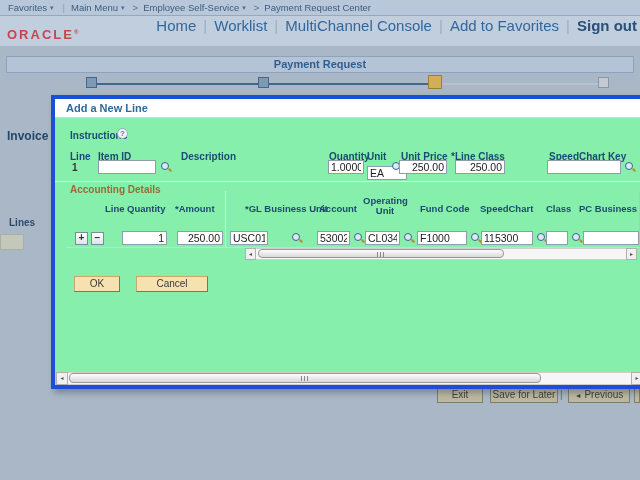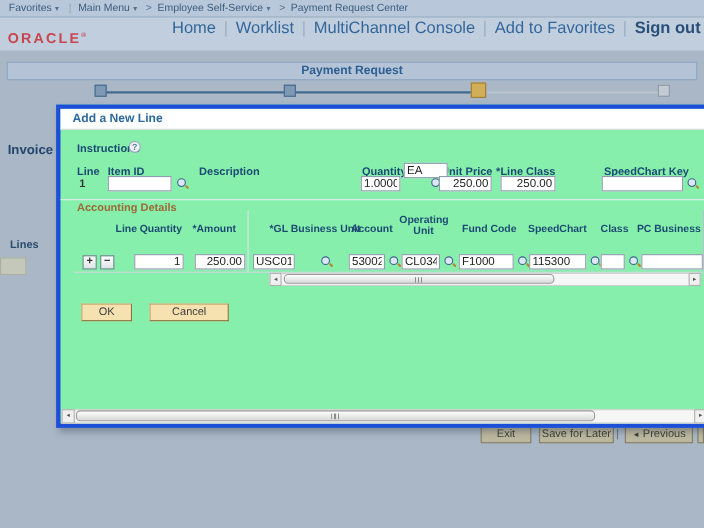--- a/index.html
+++ b/index.html
@@ -208,21 +208,21 @@
   <div class="lbl" style="left:274px;top:52px;">Quantity</div>
   <div class="lbl" style="left:312px;top:52px;">Unit</div>
   <div class="lbl" style="left:346px;top:52px;">Unit Price</div>
   <div class="lbl" style="left:396px;top:52px;">*Line Class</div>
   <div class="lbl" style="left:494px;top:52px;">SpeedChart Key</div>
 
   <div class="abs" style="left:17px;top:63px;font-weight:bold;color:#333;">1</div>
   <input class="inp" style="left: 43px; top: 61px; width: 58px;" value="">
   <span class="mag" style="left:105px;top:62px;"></span>
   <input class="inp r" style="left: 273px; top: 61px; width: 36px;" value="1.0000">
-  <input class="inp" style="left: 312px; top: 49px; width: 40px;" value="EA">
+  <input class="inp" style="left: 312px; top: 67px; width: 40px;" value="EA">
   <span class="mag" style="left:336px;top:62px;"></span>
   <input class="inp r" style="left: 344px; top: 61px; width: 48px;" value="250.00">
   <input class="inp r" style="left: 400px; top: 61px; width: 50px;" value="250.00">
   <input class="inp" style="left: 492px; top: 61px; width: 74px;" value="">
   <span class="mag" style="left:569px;top:62px;"></span>
 
   <div id="acct-sep" class="abs"></div>
   <div id="acct-label" class="abs nowrap">Accounting Details</div>
 
   <div id="acct-grid" class="abs">

